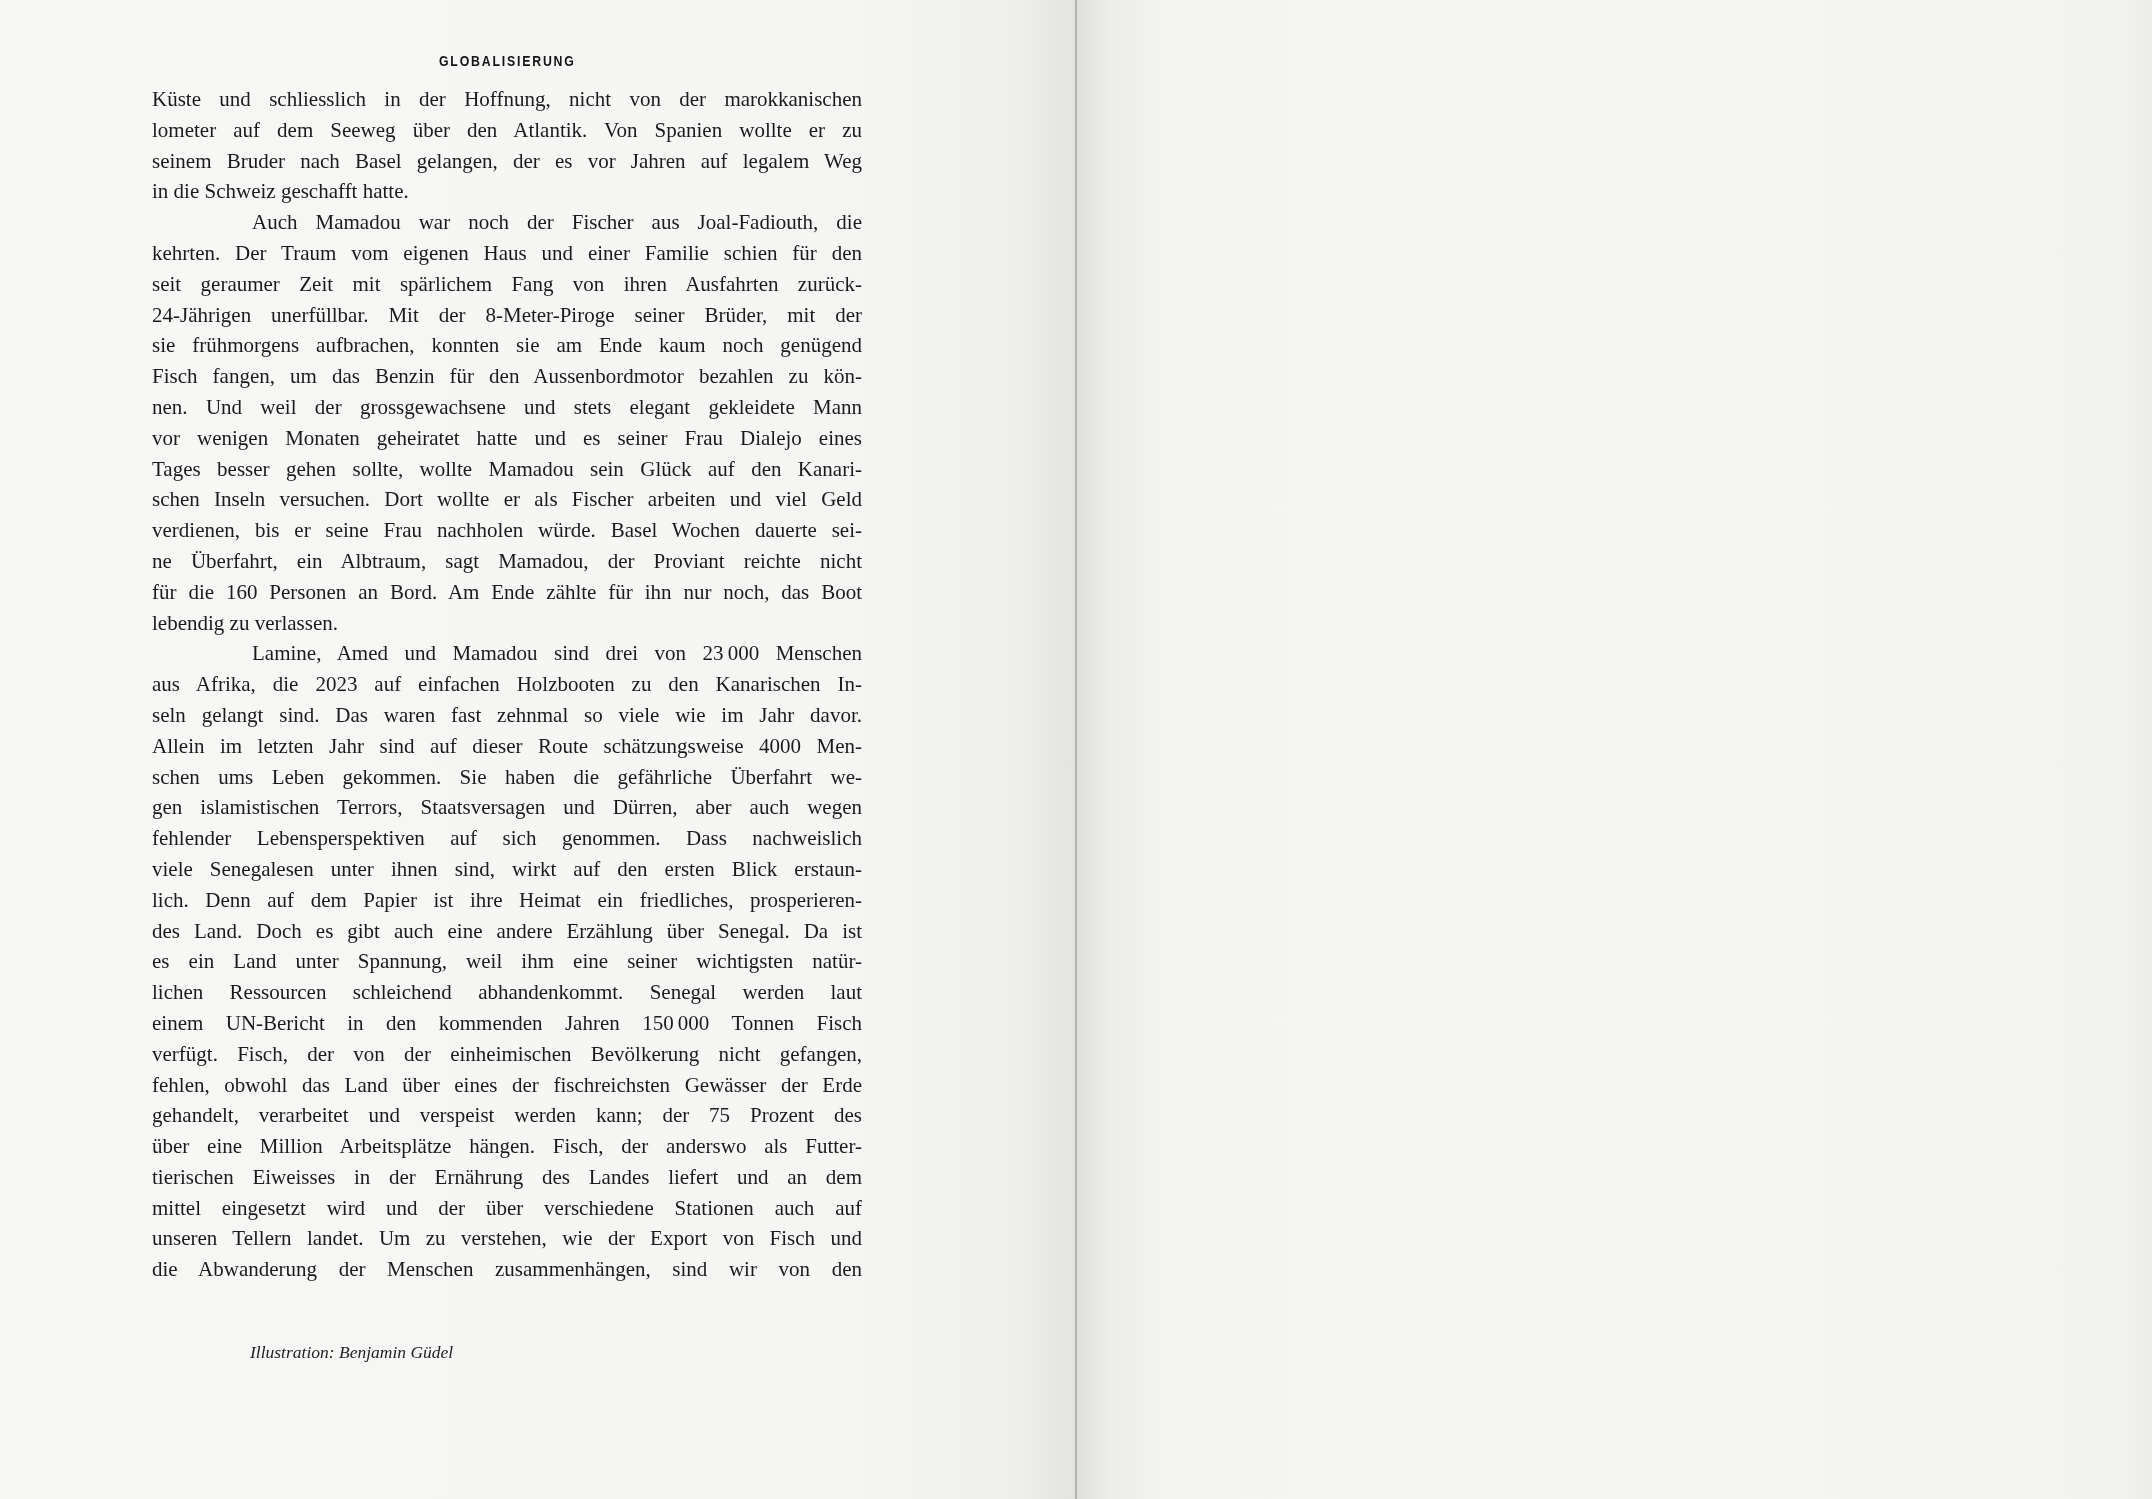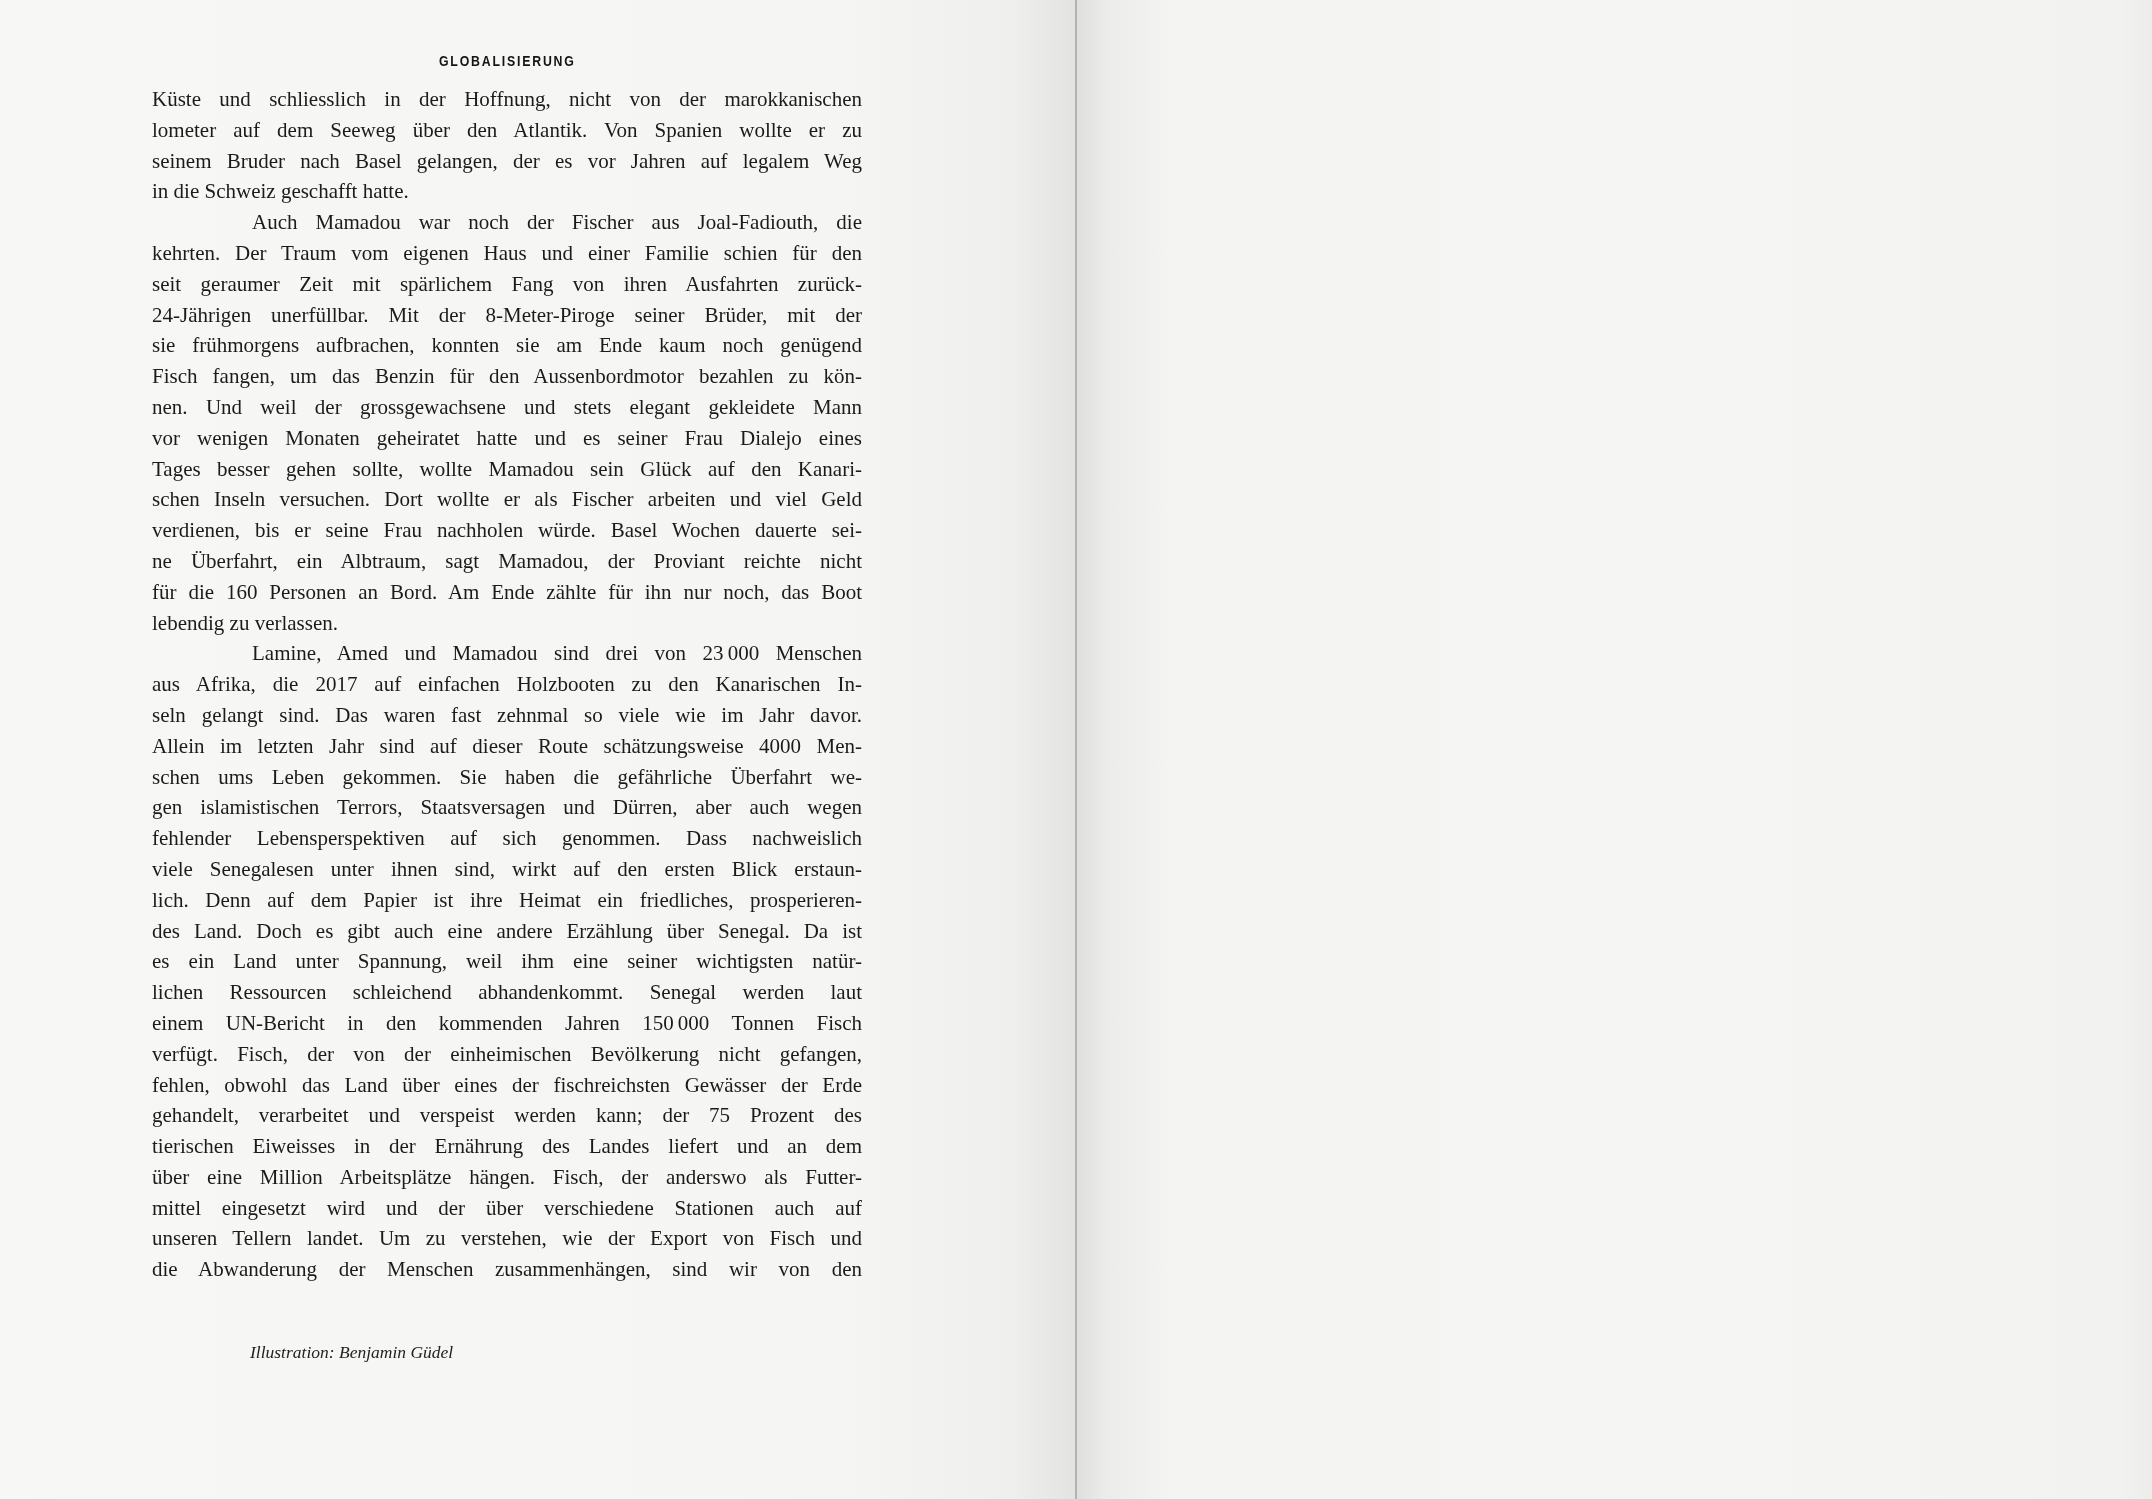--- a/index.html
+++ b/index.html
@@ -46,37 +46,37 @@
       <div class="tl">Fisch fangen, um das Benzin für den Aussenbordmotor bezahlen zu kön-</div>
       <div class="tl">nen. Und weil der grossgewachsene und stets elegant gekleidete Mann</div>
       <div class="tl">vor wenigen Monaten geheiratet hatte und es seiner Frau Dialejo eines</div>
       <div class="tl">Tages besser gehen sollte, wollte Mamadou sein Glück auf den Kanari-</div>
       <div class="tl">schen Inseln versuchen. Dort wollte er als Fischer arbeiten und viel Geld</div>
       <div class="tl">verdienen, bis er seine Frau nachholen würde. Basel Wochen dauerte sei-</div>
       <div class="tl">ne Überfahrt, ein Albtraum, sagt Mamadou, der Proviant reichte nicht</div>
       <div class="tl">für die 160 Personen an Bord. Am Ende zählte für ihn nur noch, das Boot</div>
       <div class="tl end">lebendig zu verlassen.</div>
       <div class="tl ind">Lamine, Amed und Mamadou sind drei von 23 000 Menschen</div>
-      <div class="tl">aus Afrika, die 2017 auf einfachen Holzbooten zu den Kanarischen In-</div>
+      <div class="tl">aus Afrika, die 2023 auf einfachen Holzbooten zu den Kanarischen In-</div>
       <div class="tl">seln gelangt sind. Das waren fast zehnmal so viele wie im Jahr davor.</div>
       <div class="tl">Allein im letzten Jahr sind auf dieser Route schätzungsweise 4000 Men-</div>
       <div class="tl">schen ums Leben gekommen. Sie haben die gefährliche Überfahrt we-</div>
       <div class="tl">gen islamistischen Terrors, Staatsversagen und Dürren, aber auch wegen</div>
       <div class="tl">fehlender Lebensperspektiven auf sich genommen. Dass nachweislich</div>
       <div class="tl">viele Senegalesen unter ihnen sind, wirkt auf den ersten Blick erstaun-</div>
       <div class="tl">lich. Denn auf dem Papier ist ihre Heimat ein friedliches, prosperieren-</div>
       <div class="tl">des Land. Doch es gibt auch eine andere Erzählung über Senegal. Da ist</div>
       <div class="tl">es ein Land unter Spannung, weil ihm eine seiner wichtigsten natür-</div>
       <div class="tl">lichen Ressourcen schleichend abhandenkommt. Senegal werden laut</div>
       <div class="tl">einem UN-Bericht in den kommenden Jahren 150 000 Tonnen Fisch</div>
       <div class="tl">verfügt. Fisch, der von der einheimischen Bevölkerung nicht gefangen,</div>
       <div class="tl">fehlen, obwohl das Land über eines der fischreichsten Gewässer der Erde</div>
       <div class="tl">gehandelt, verarbeitet und verspeist werden kann; der 75 Prozent des</div>
+      <div class="tl">über eine Million Arbeitsplätze hängen. Fisch, der anderswo als Futter-</div>
       <div class="tl">tierischen Eiweisses in der Ernährung des Landes liefert und an dem</div>
-      <div class="tl">über eine Million Arbeitsplätze hängen. Fisch, der anderswo als Futter-</div>
       <div class="tl">mittel eingesetzt wird und der über verschiedene Stationen auch auf</div>
       <div class="tl">unseren Tellern landet. Um zu verstehen, wie der Export von Fisch und</div>
       <div class="tl">die Abwanderung der Menschen zusammenhängen, sind wir von den</div>
     </div>
   <div class="caption">Illustration: Benjamin Güdel</div>
 </div>
 
 <div class="page page-right">
   
 

